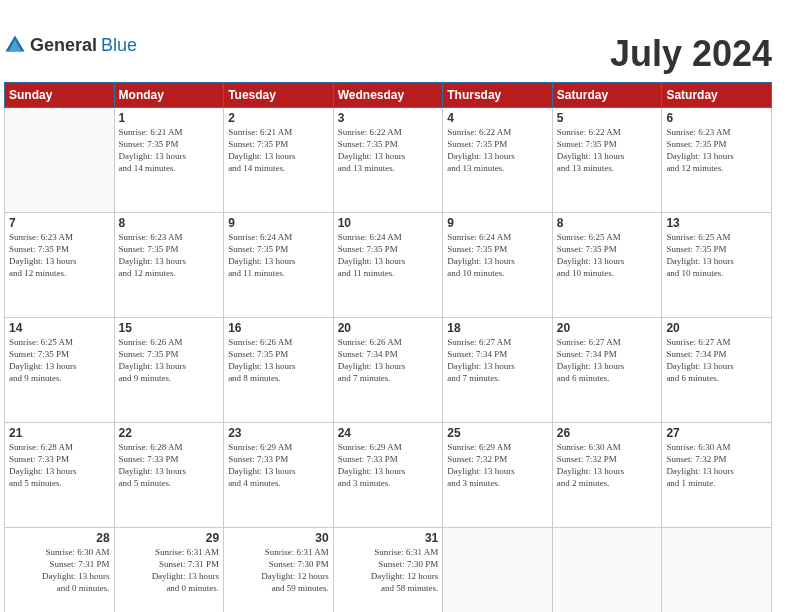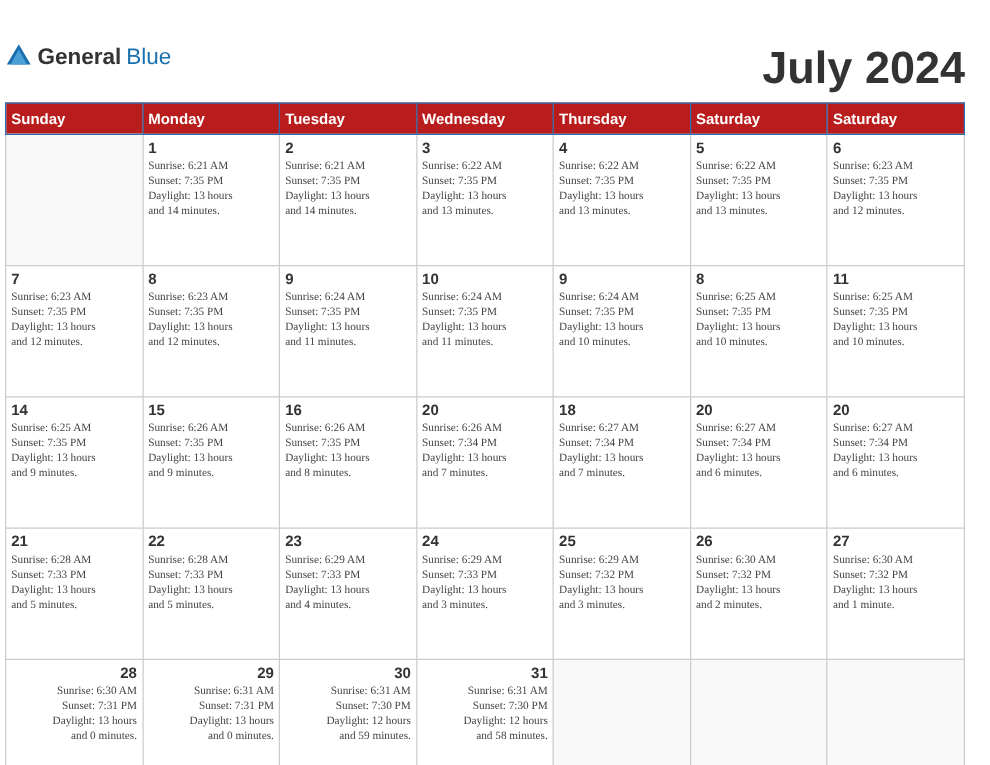--- a/index.html
+++ b/index.html
@@ -210,21 +210,21 @@
 and 10 minutes.</div>
           </td>
           <td>
             <span class="day-number">8</span>
             <div class="day-info" style="white-space: pre-line;">Sunrise: 6:25 AM
 Sunset: 7:35 PM
 Daylight: 13 hours
 and 10 minutes.</div>
           </td>
           <td>
-            <span class="day-number">11</span>
+            <span class="day-number">13</span>
             <div class="day-info" style="white-space: pre-line;">Sunrise: 6:25 AM
 Sunset: 7:35 PM
 Daylight: 13 hours
 and 10 minutes.</div>
           </td>
         </tr>
         <tr>
           <td>
             <span class="day-number">14</span>
             <div class="day-info" style="white-space: pre-line;">Sunrise: 6:25 AM

